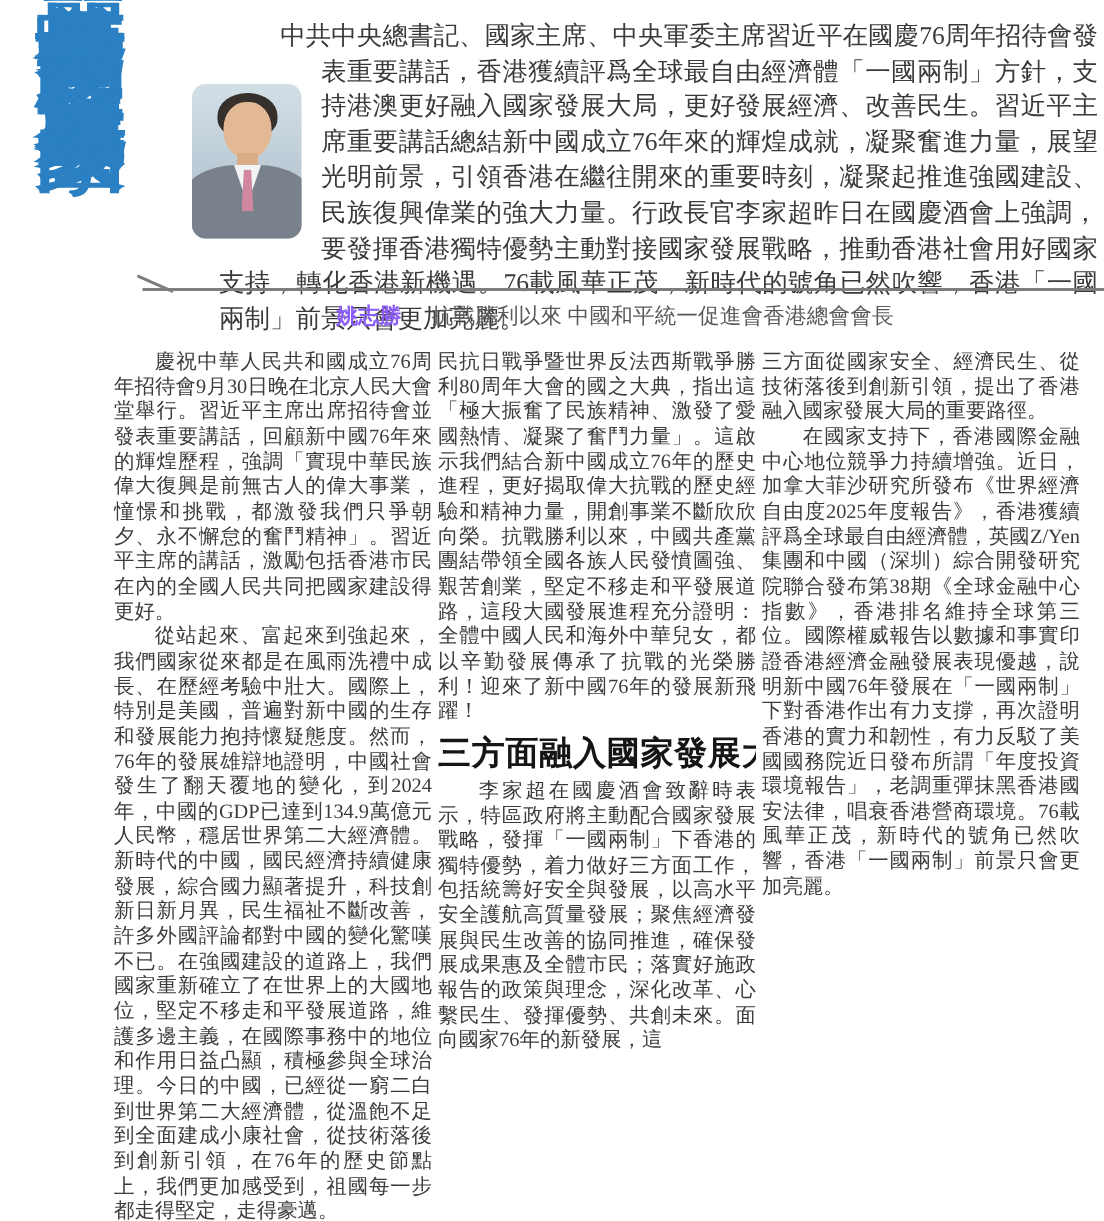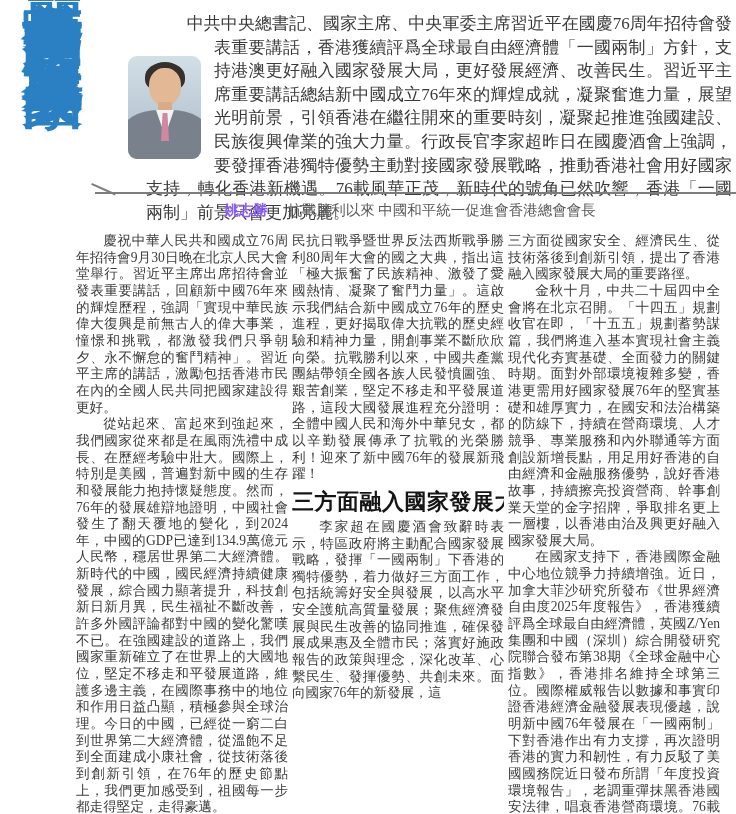--- a/index.html
+++ b/index.html
@@ -92,16 +92,15 @@
     <p>從站起來、富起來到強起來，我們國家從來都是在風雨洗禮中成長、在歷經考驗中壯大。國際上，特別是美國，普遍對新中國的生存和發展能力抱持懷疑態度。然而，76年的發展雄辯地證明，中國社會發生了翻天覆地的變化，到2024年，中國的GDP已達到134.9萬億元人民幣，穩居世界第二大經濟體。新時代的中國，國民經濟持續健康發展，綜合國力顯著提升，科技創新日新月異，民生福祉不斷改善，許多外國評論都對中國的變化驚嘆不已。在強國建設的道路上，我們國家重新確立了在世界上的大國地位，堅定不移走和平發展道路，維護多邊主義，在國際事務中的地位和作用日益凸顯，積極參與全球治理。今日的中國，已經從一窮二白到世界第二大經濟體，從溫飽不足到全面建成小康社會，從技術落後到創新引領，在76年的歷史節點上，我們更加感受到，祖國每一步都走得堅定，走得豪邁。</p>
 
   </div>
   <div class="col">
     <p class="cont">民抗日戰爭暨世界反法西斯戰爭勝利80周年大會的國之大典，指出這「極大振奮了民族精神、激發了愛國熱情、凝聚了奮鬥力量」。這啟示我們結合新中國成立76年的歷史進程，更好揭取偉大抗戰的歷史經驗和精神力量，開創事業不斷欣欣向榮。抗戰勝利以來，中國共產黨團結帶領全國各族人民發憤圖強、艱苦創業，堅定不移走和平發展道路，這段大國發展進程充分證明：全體中國人民和海外中華兒女，都以辛勤發展傳承了抗戰的光榮勝利！迎來了新中國76年的發展新飛躍！</p>
     <div class="subhead dark">三方面融入國家發展大局</div>
     <p>李家超在國慶酒會致辭時表示，特區政府將主動配合國家發展戰略，發揮「一國兩制」下香港的獨特優勢，着力做好三方面工作，包括統籌好安全與發展，以高水平安全護航高質量發展；聚焦經濟發展與民生改善的協同推進，確保發展成果惠及全體市民；落實好施政報告的政策與理念，深化改革、心繫民生、發揮優勢、共創未來。面向國家76年的新發展，這</p>
   </div>
   <div class="col">
     <p class="cont">三方面從國家安全、經濟民生、從技術落後到創新引領，提出了香港融入國家發展大局的重要路徑。</p>
-    <p>金秋十月，中共二十屆四中全會將在北京召開。「十四五」規劃收官在即，「十五五」規劃蓄勢謀篇，我們將進入基本實現社會主義現代化夯實基礎、全面發力的關鍵時期。面對外部環境複雜多變，香港更需用好國家發展76年的堅實基礎和雄厚實力，在國安和法治構築的防線下，持續在營商環境、人才競爭、專業服務和內外聯通等方面創設新增長點，用足用好香港的自由經濟和金融服務優勢，說好香港故事，持續擦亮投資營商、幹事創業天堂的金字招牌，爭取排名更上一層樓，以香港由治及興更好融入國家發展大局。</p>
     <p>在國家支持下，香港國際金融中心地位競爭力持續增強。近日，加拿大菲沙研究所發布《世界經濟自由度2025年度報告》，香港獲續評爲全球最自由經濟體，英國Z/Yen集團和中國（深圳）綜合開發研究院聯合發布第38期《全球金融中心指數》，香港排名維持全球第三位。國際權威報告以數據和事實印證香港經濟金融發展表現優越，說明新中國76年發展在「一國兩制」下對香港作出有力支撐，再次證明香港的實力和韌性，有力反駁了美國國務院近日發布所謂「年度投資環境報告」，老調重彈抹黑香港國安法律，唱衰香港營商環境。76載風華正茂，新時代的號角已然吹響，香港「一國兩制」前景只會更加亮麗。</p>
   </div>
 </div>
 
 </body></html>

